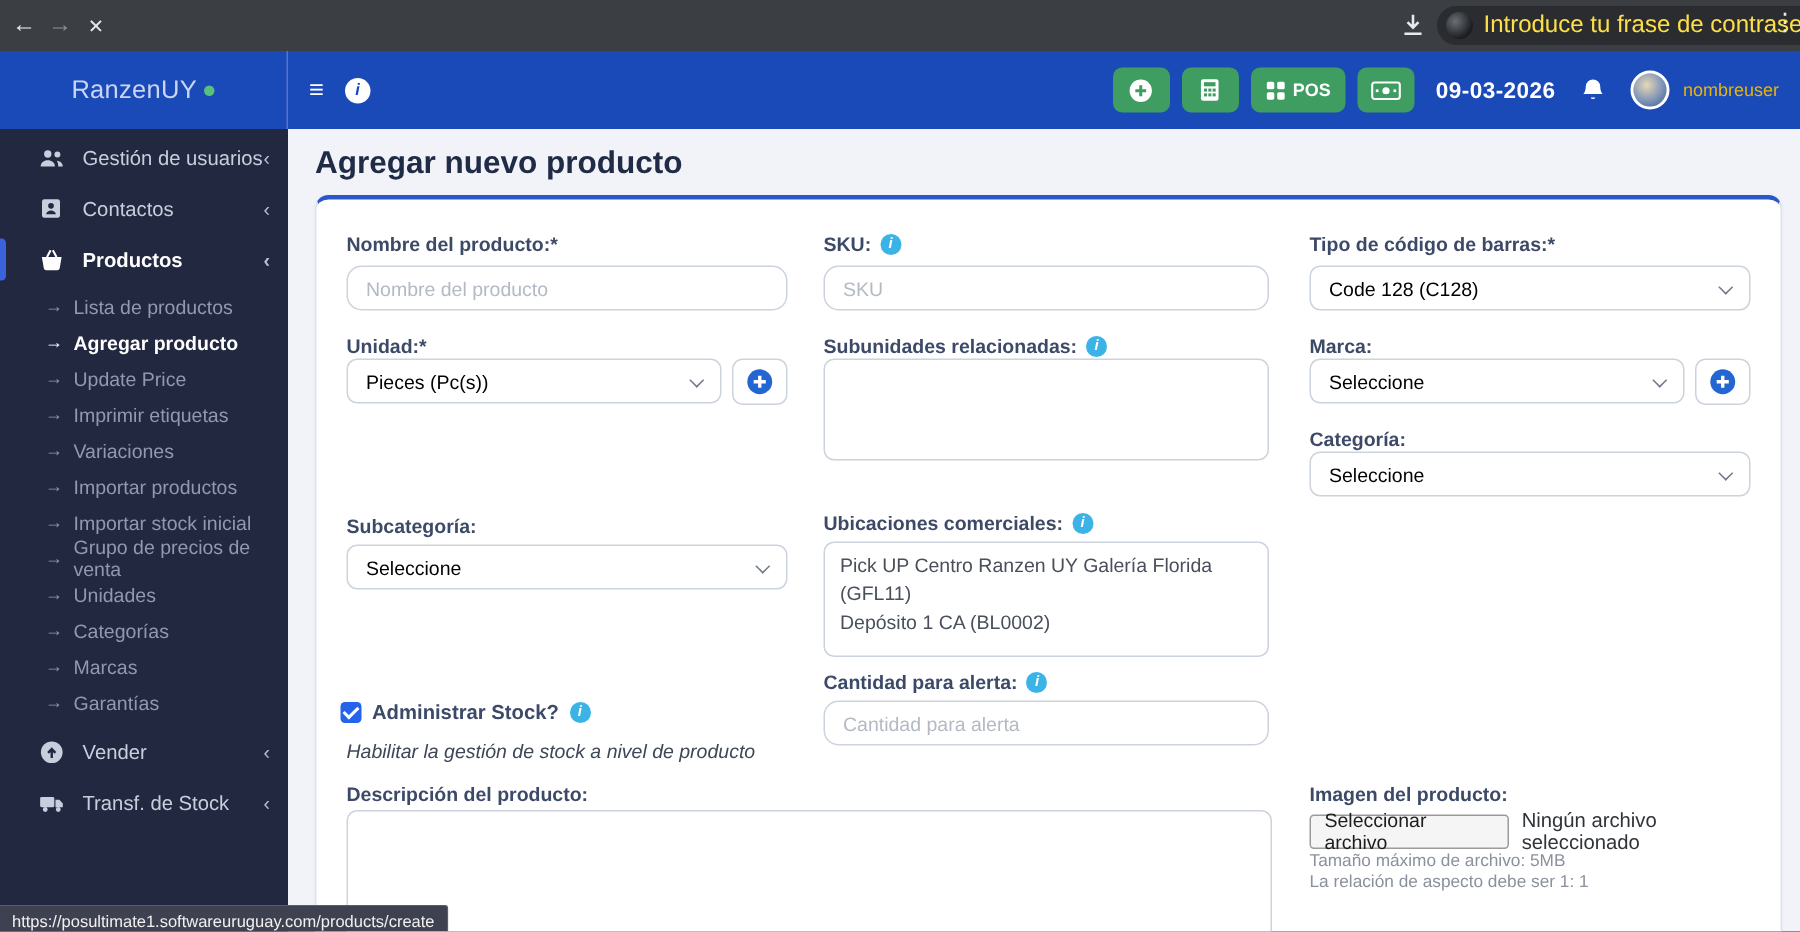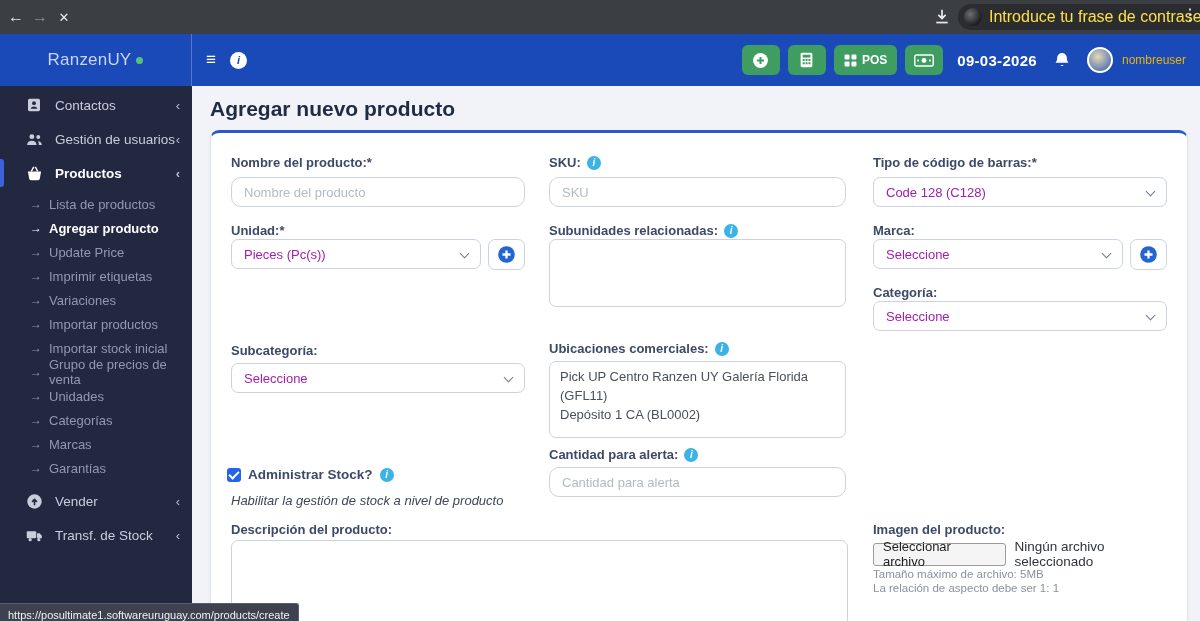--- a/index.html
+++ b/index.html
@@ -84,21 +84,21 @@
   .flabel { position:absolute; font-size:13px; font-weight:700; color:#3c4a68; display:flex;
             align-items:center; gap:6px; }
   .info-ico { width:14px; height:14px; border-radius:50%; background:#3bb3e6; color:#fff;
               font-size:10px; font-weight:700; font-style:italic; flex:0 0 14px;
               display:inline-flex; align-items:center; justify-content:center; }
   .info-ico::before { content:"i"; }
   .tbox { position:absolute; height:30px; border:1px solid #ccd3dd; border-radius:7px; background:#fff;
           font-size:13px; color:#3f4752; display:flex; align-items:center; padding:0 12px; }
   .tbox.ph { color:#b3bac4;border-radius:10px; }
   .selbox { position:absolute; height:30px; border:1px solid #ccd3dd; border-radius:7px; background:#fff;
-            font-size:13px; color:#a21caf; display:flex; align-items:center; padding:0 26px 0 12px; }
+            font-size:13px; color:#000000; display:flex; align-items:center; padding:0 26px 0 12px; }
   .selbox .car { position:absolute; right:12px; top:10px; width:7px; height:7px;
                  border-right:1.6px solid #70798a; border-bottom:1.6px solid #70798a;
                  transform:rotate(45deg); }
   .tarea { position:absolute; border:1px solid #ccd3dd; border-radius:7px; background:#fff;
            font-family:inherit; font-size:13px; color:#49505b; line-height:1.45; padding:6px 10px;
            resize:none; outline:none; }
   .plusbtn { position:absolute; width:37px; height:31px; border:1px solid #ccd3dd; border-radius:7px;
              background:#fff; display:flex; align-items:center; justify-content:center; }
   .checkrow { position:absolute; display:flex; align-items:center; gap:7px; }
   .cbox { width:14px; height:14px; border-radius:3px; background:#2563eb; position:relative; }
@@ -187,39 +187,39 @@
         <path d="M6.6 12a1.5 1.5 0 0 0 2.8 0z" fill="#fff"></path>
       </svg>
       <span class="avatar"></span>
       <span class="uname">nombreuser</span>
     </div>
   </div>
 
   <aside class="sidebar">
     <div class="side-item">
       <span class="icon">
-        <svg width="16" height="16" viewBox="0 0 16 16">
-            <rect x="2" y="1.8" width="12" height="12.4" rx="1.6" fill="currentColor"></rect>
-            <circle cx="8" cy="6.2" r="1.9" fill="#222840"></circle>
-            <path d="M4.7 11.8c.4-1.6 1.8-2.4 3.3-2.4s2.9.8 3.3 2.4z" fill="#222840"></path>
-          </svg>
-      </span>
-      <span>Contactos</span>
-      <span class="chev"></span>
-    </div>
-    <div class="side-item">
-      <span class="icon">
         <svg width="18" height="15" viewBox="0 0 18 14" fill="currentColor">
             <circle cx="6.2" cy="4" r="2.6"></circle>
             <path d="M1.2 12.8c0-2.8 2.2-4.4 5-4.4s5 1.6 5 4.4z"></path>
             <circle cx="13" cy="4.4" r="2.1"></circle>
             <path d="M12.6 8.8c2.3.2 4.2 1.6 4.2 4h-3.2a6 6 0 0 0-1-4z"></path>
           </svg>
       </span>
       <span>Gestión de usuarios</span>
+      <span class="chev"></span>
+    </div>
+    <div class="side-item">
+      <span class="icon">
+        <svg width="16" height="16" viewBox="0 0 16 16">
+            <rect x="2" y="1.8" width="12" height="12.4" rx="1.6" fill="currentColor"></rect>
+            <circle cx="8" cy="6.2" r="1.9" fill="#222840"></circle>
+            <path d="M4.7 11.8c.4-1.6 1.8-2.4 3.3-2.4s2.9.8 3.3 2.4z" fill="#222840"></path>
+          </svg>
+      </span>
+      <span>Contactos</span>
       <span class="chev"></span>
     </div>
     <div class="side-item active">
       <span class="active-bar"></span>
       <span class="icon">
         <svg width="17" height="17" viewBox="0 0 16 16">
             <path d="M1.8 6h12.4l-1.2 7a1.6 1.6 0 0 1-1.6 1.3H4.6A1.6 1.6 0 0 1 3 13z" fill="currentColor"></path>
             <path d="M5 6l2.3-4.2M11 6L8.7 1.8" stroke="currentColor" fill="none" stroke-width="1.3"></path>
           </svg>
       </span>

